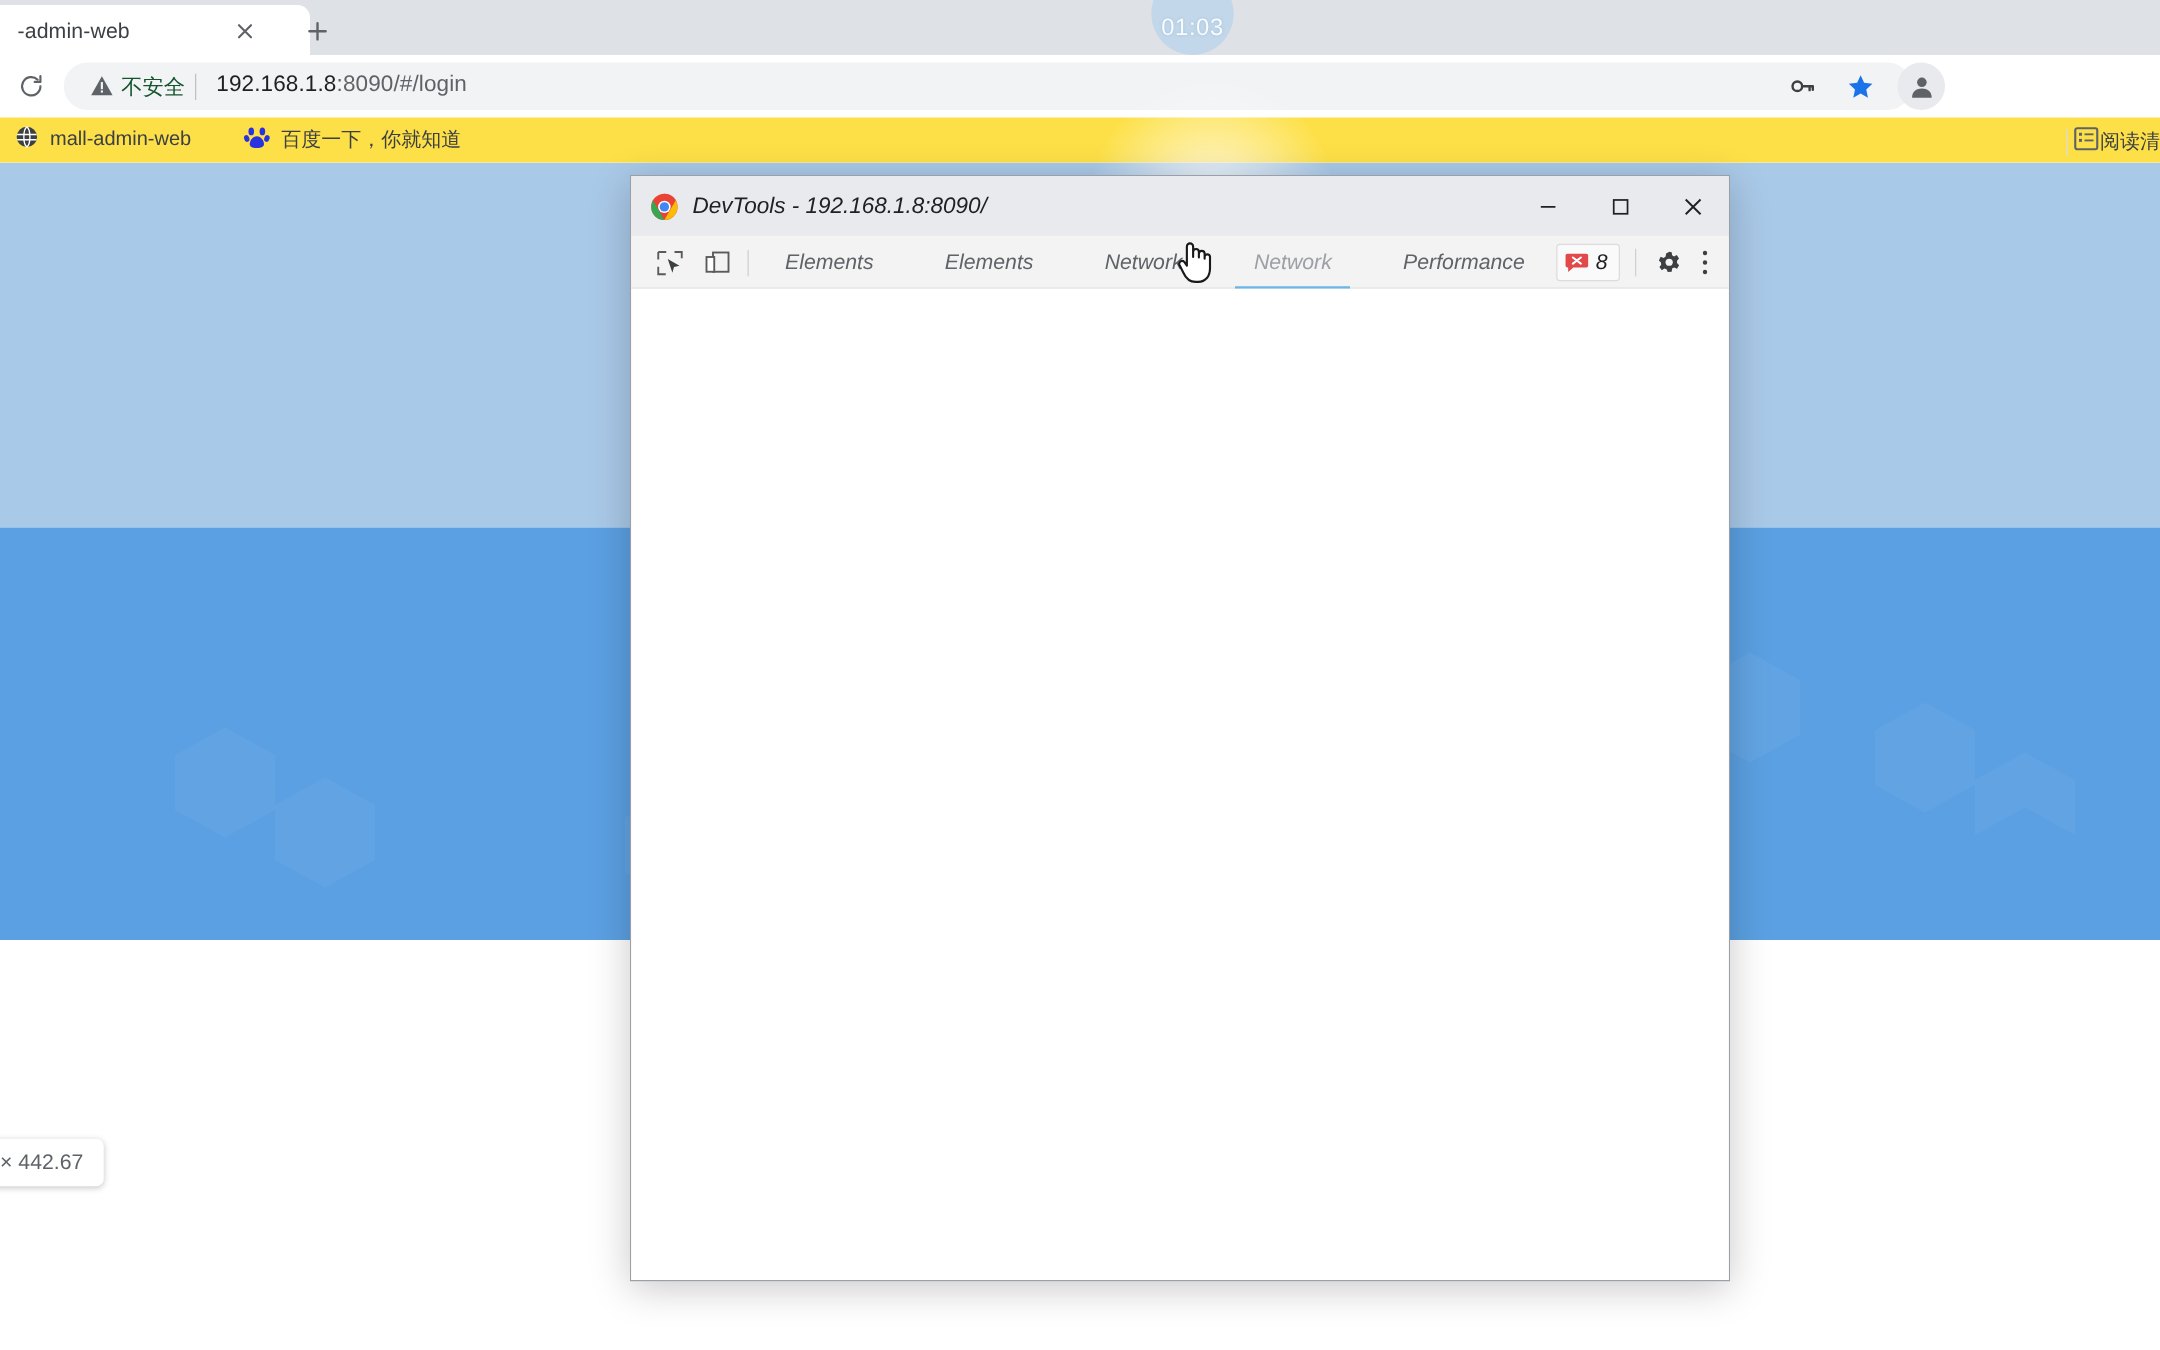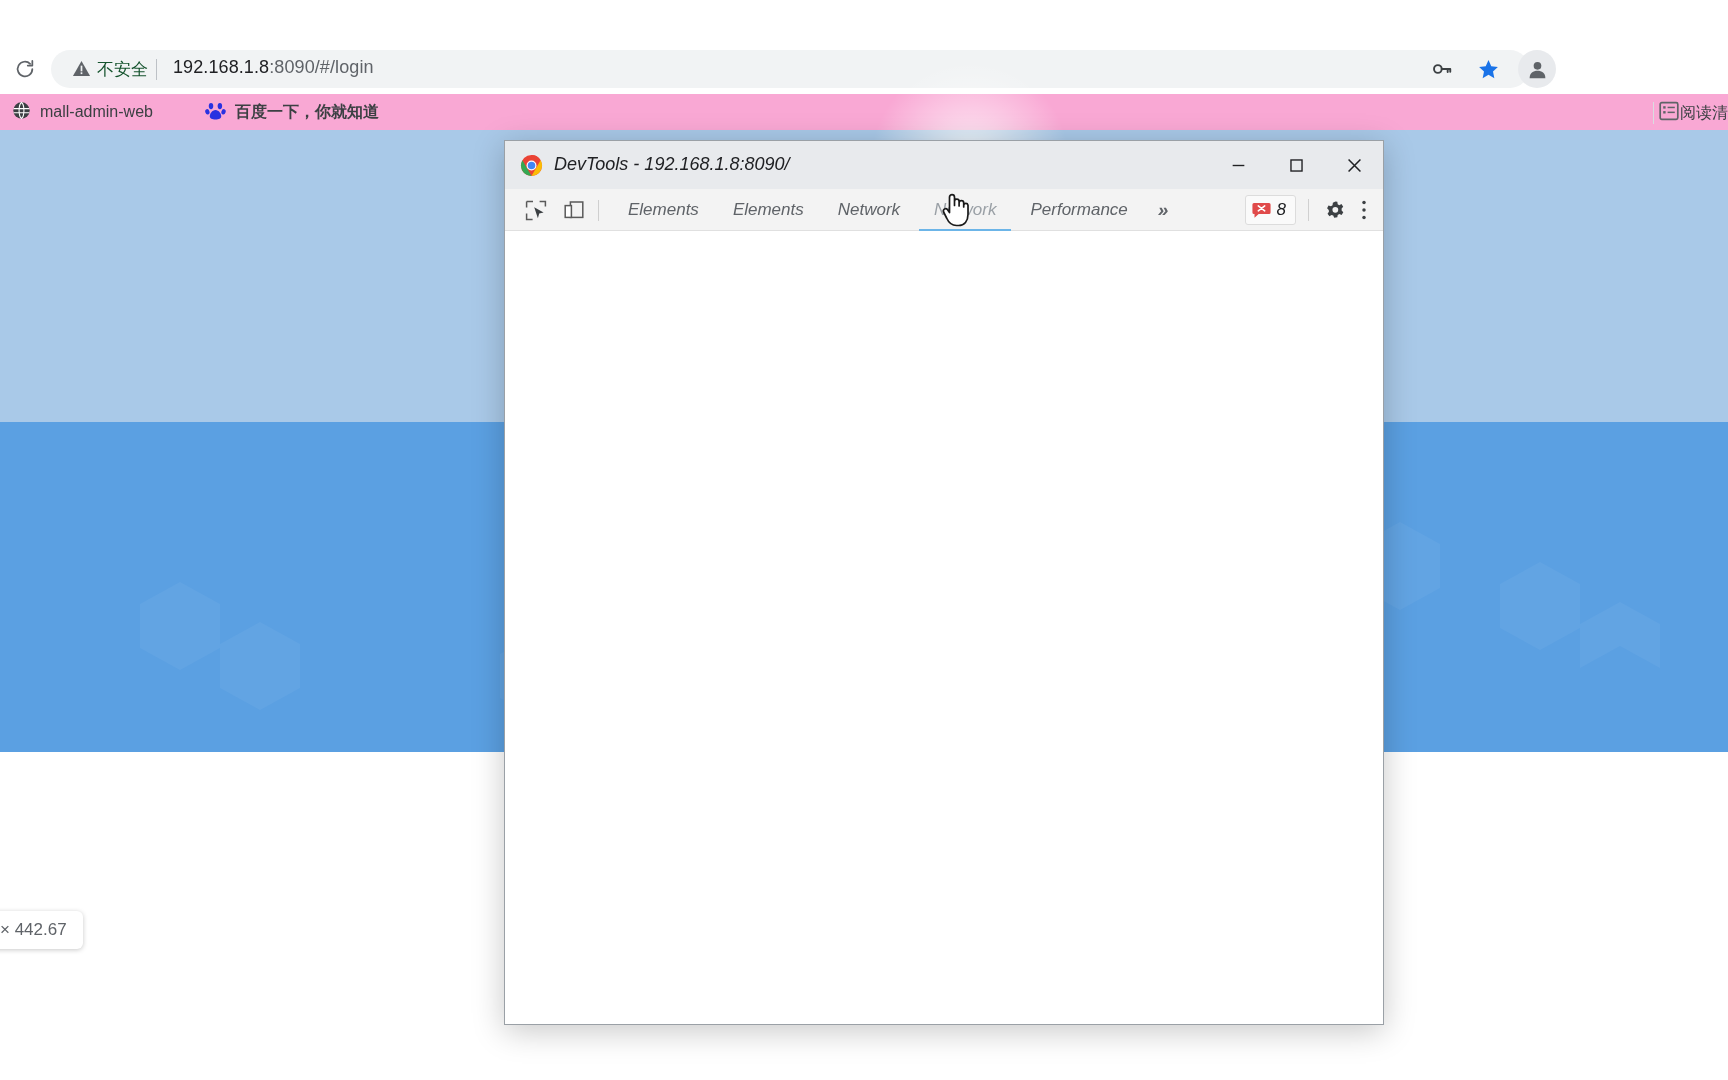--- a/index.html
+++ b/index.html
@@ -101,26 +101,26 @@
 
   .chrome-actions { position:absolute; left:1424px; top:4px; width:300px; height:42px; }
   .act { position:absolute; top:3px; width:36px; height:36px; display:flex; align-items:center; justify-content:center; }
   .act.key    { left:0px; }
   .act.star   { left:46px; }
   .act.avatar { left:94px; width:38px; height:38px; top:2px; border-radius:50%; background:#e8eaed; }
 
   
   .bookmarks {
     position:absolute; left:0; top:94px; width:1728px; height:36px;
-    background:#f9a8d4;
+    background:#fde047;
   }
   .bm { position:absolute; top:6px; height:24px; display:flex; align-items:center; gap:9px; }
   .bm-label { font-size:16px; color:#3c4043; white-space:nowrap; }
   .bm1 { left:12px; }
-  .bm2 { left:205px;font-weight:bold; }
+  .bm2 { left:195px; }
   .bm-right { position:absolute; right:0px; top:6px; display:flex; align-items:center; }
   .bm-divider { width:1px; height:22px; background:#dadce0; margin-right:4px; }
   .bm-right .bm-label { font-size:16px; }
 
   
   .page {
     position:absolute; left:0; top:130px; width:1728px; height:950px;
     background:#ffffff; overflow:hidden;
   }
   .band-light {
@@ -176,21 +176,21 @@
     border-bottom:1px solid #e0e0e0;
   }
   .dt-icn {
     position:absolute; top:9px; width:26px; height:25px;
     display:flex; align-items:center; justify-content:center;
   }
   .dt-icn.inspect { left:18px; }
   .dt-icn.device  { left:56px; }
   .tb-sep { position:absolute; left:93px; top:11px; width:1px; height:21px; background:#cfcfcf; }
 
-  .dt-tabs { position:absolute; left:106px; top:0; height:42px; display:flex; align-items:center; }
+  .dt-tabs { position:absolute; left:106px; top:0; height:42px; display:flex; align-items:center;gap:23px; }
   .dt-tab {
     position:relative; height:42px; padding:0 17px;
     display:flex; align-items:center;
     font-size:17px; color:#5f6368; white-space:nowrap;
   }
   .dt-tab.active { color:#9aa0a6; }
   .dt-tab.active::after {
     content:""; position:absolute; left:2px; right:2px; bottom:0;
     height:2px; background:#6cb5e8;
   }
@@ -248,20 +248,36 @@
         <polygon points="1400,100 1440,122 1440,166 1400,188 1360,166 1360,122"></polygon>
         <polygon points="960,230 1000,252 1000,296 960,318 920,296 920,252"></polygon>
       </g>
     </svg>
   </div>
   <div class="dim-tooltip">× 442.67</div>
 </div>
 
 <div class="browser-chrome">
 
+  <div class="tabstrip">
+    <div class="tab">
+      <span class="tab-title">-admin-web</span>
+      <span class="tab-close">
+        <svg width="16" height="16" viewBox="0 0 16 16">
+            <path d="M3.2 3.2 L12.8 12.8 M12.8 3.2 L3.2 12.8" stroke="#5f6368" stroke-width="1.7" stroke-linecap="round"></path>
+          </svg>
+      </span>
+    </div>
+    <div class="newtab">
+      <svg width="20" height="20" viewBox="0 0 20 20">
+          <path d="M10 3.5 V16.5 M3.5 10 H16.5" stroke="#5f6368" stroke-width="1.9" stroke-linecap="round"></path>
+        </svg>
+    </div>
+    <div class="timer-badge">01:03</div>
+  </div>
 
 
   <div class="omnirow">
     <div class="reload-btn">
       <svg width="22" height="22" viewBox="0 0 24 24">
         <path d="M20 12a8 8 0 1 1-2.4-5.7" fill="none" stroke="#5f6368" stroke-width="1.9" stroke-linecap="round"></path>
         <path d="M20 3.2 V8.2 H15" fill="none" stroke="#5f6368" stroke-width="1.9" stroke-linecap="round" stroke-linejoin="round"></path>
       </svg>
     </div>
 

